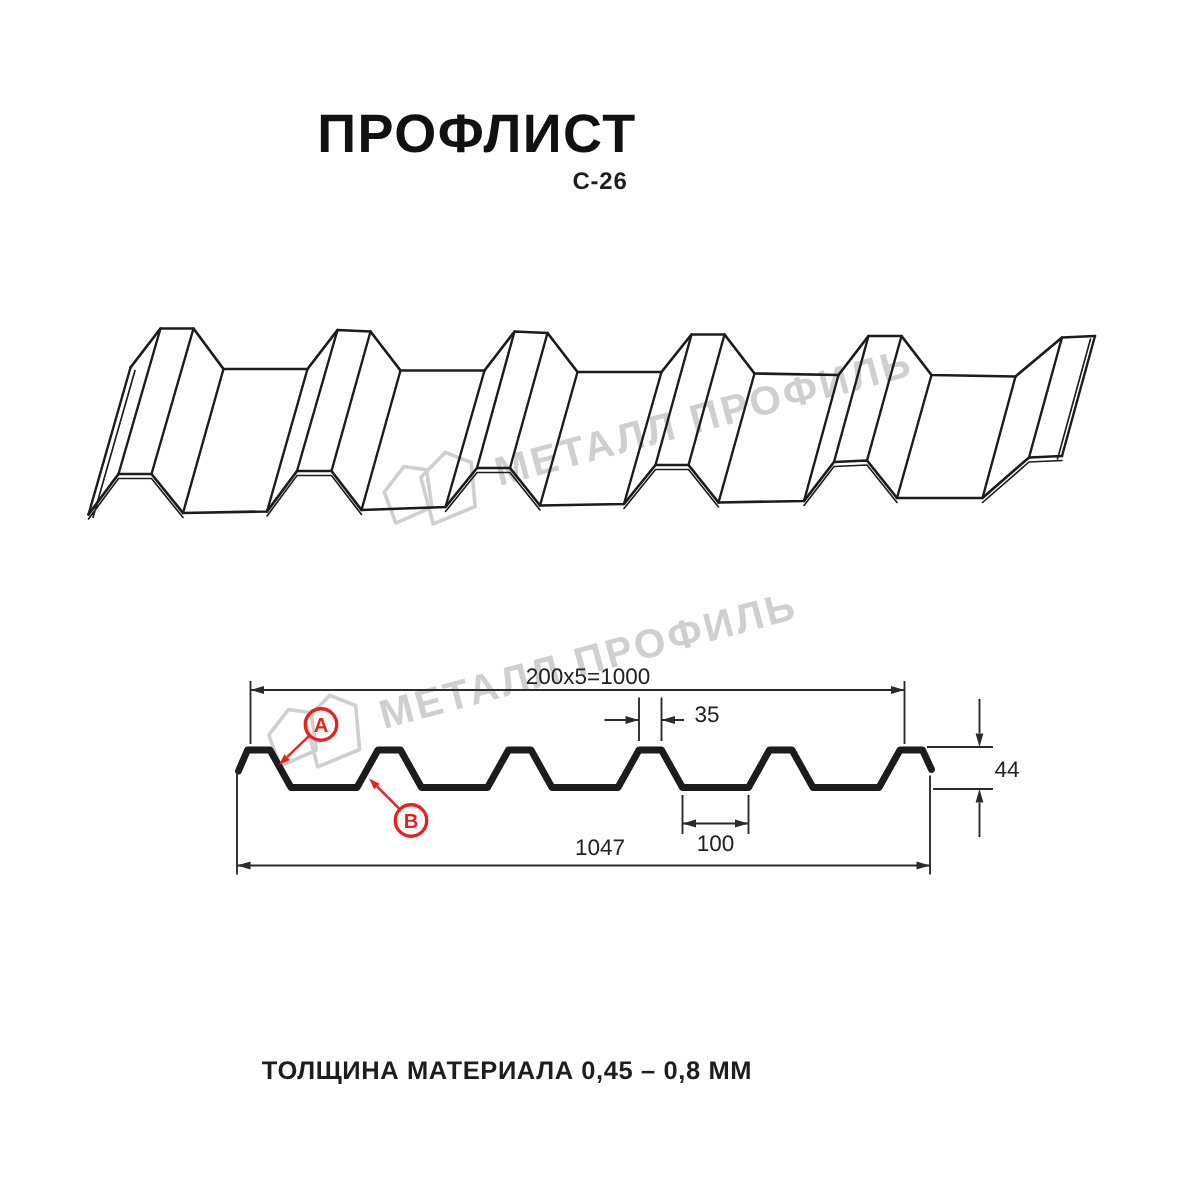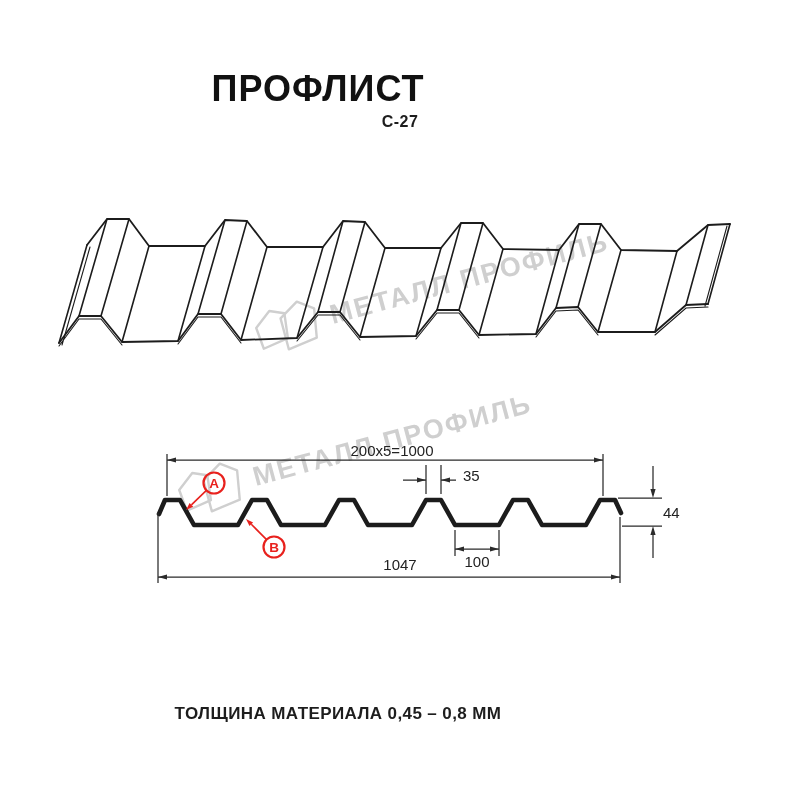--- a/index.html
+++ b/index.html
@@ -134,17 +134,17 @@
 
     <g>
       <path class="red-line" d="M266.6,539.6 L251.3,524.3"></path>
       <polygon class="red-head" points="246,519 253.1,522.5 249.5,526.1"></polygon>
       <circle class="red-circle" cx="274" cy="547" r="10.5"></circle>
       <text class="red-letter" x="274" y="552" text-anchor="middle">В</text>
     </g>
   </svg>
 
   <div class="title">ПРОФЛИСТ</div>
-  <div class="subtitle">С-27</div>
+  <div class="subtitle">С-26</div>
 
   <div class="footer-note">ТОЛЩИНА МАТЕРИАЛА 0,45 – 0,8 ММ</div>
 
 </div>
 
 </body></html>

